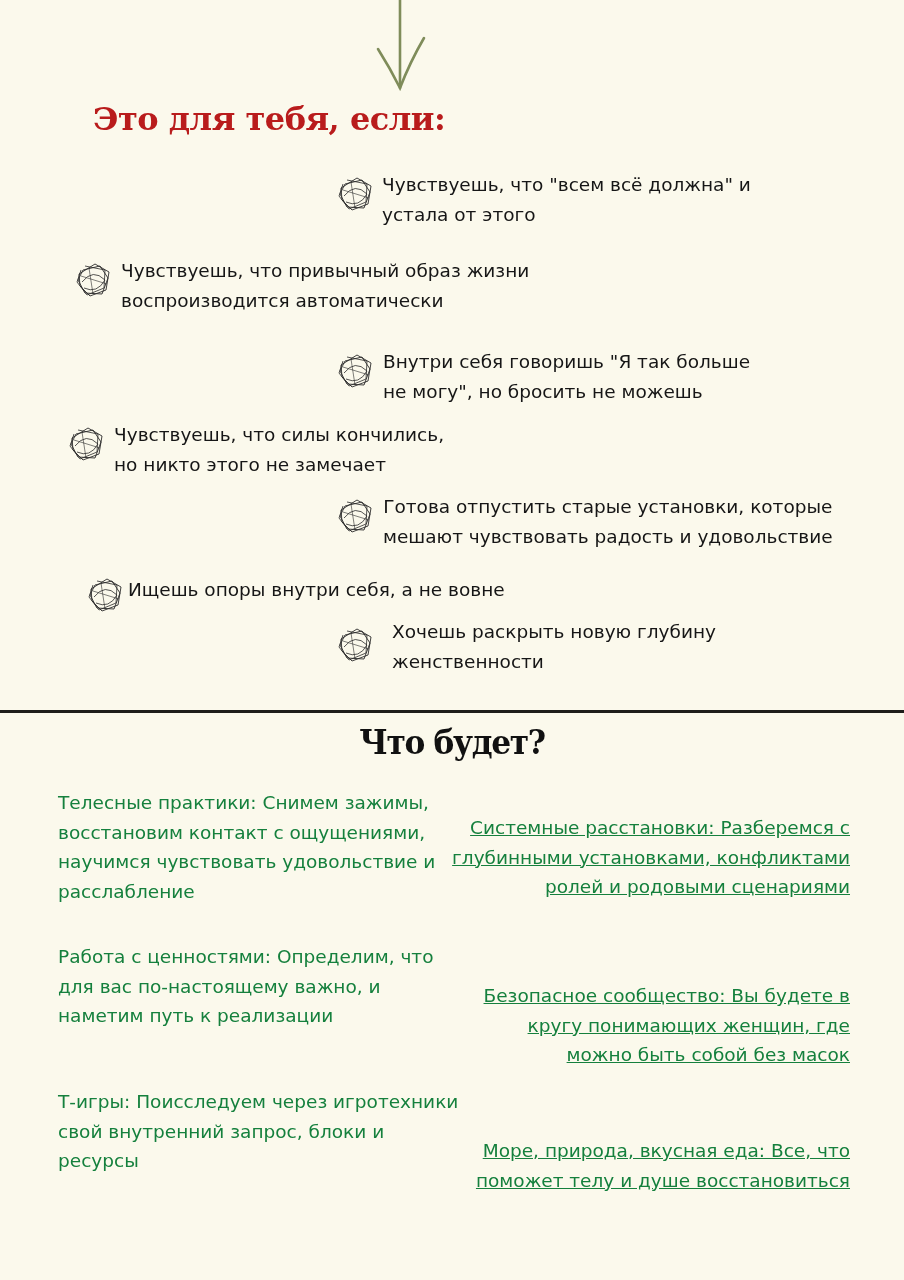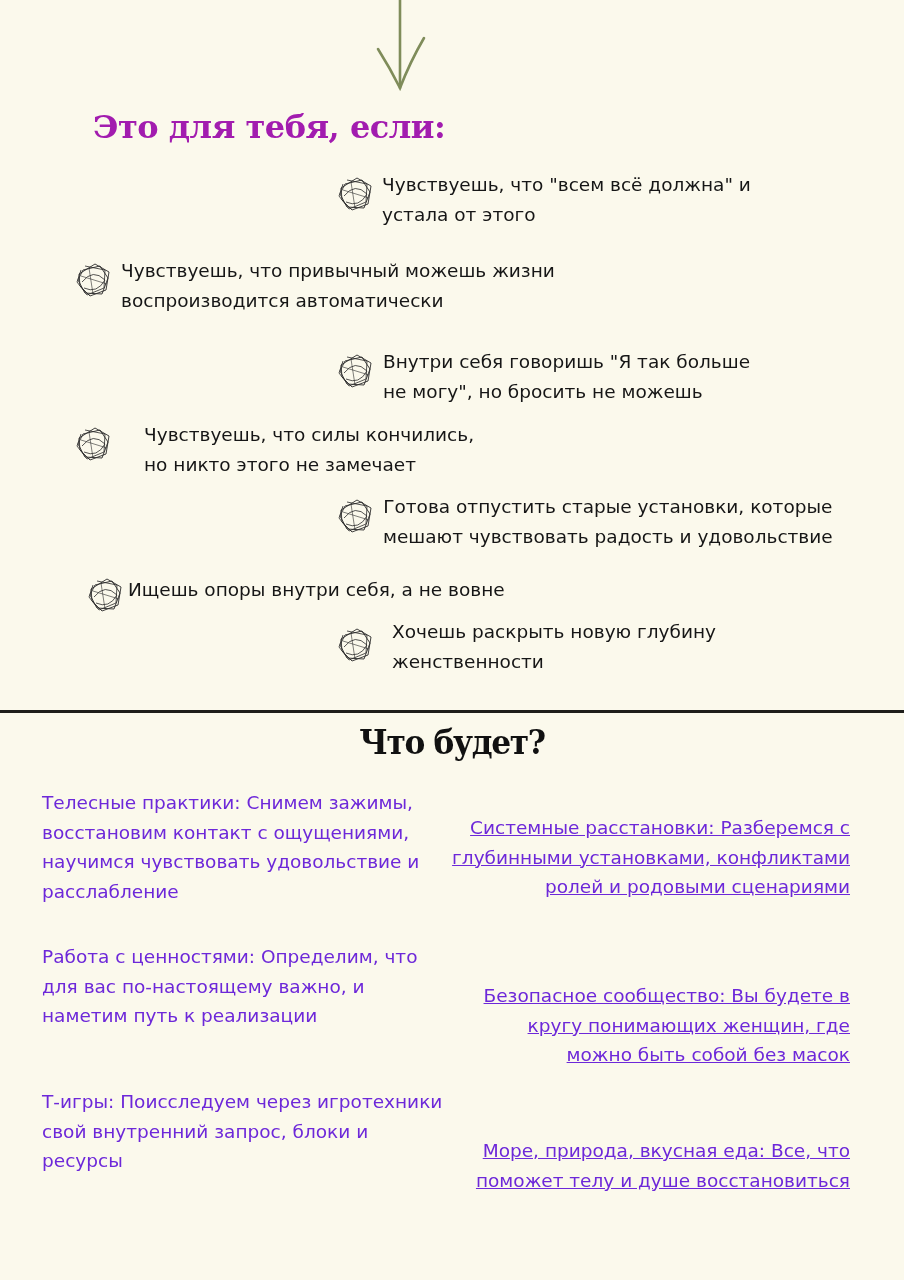--- a/index.html
+++ b/index.html
@@ -1,28 +1,28 @@
 <!DOCTYPE html>
 <html><head>
 <meta charset="utf-8">
 <style>
   html,body{margin:0;padding:0;}
   body{width:904px;height:1280px;background:#fbf9ec;position:relative;overflow:hidden;
        font-family:"DejaVu Sans","Liberation Sans",sans-serif;color:#141414;}
   .arrow{position:absolute;left:372px;top:0;width:60px;height:92px;}
-  .h1{position:absolute;left:93px;top:108px;font-family:"DejaVu Serif","Liberation Serif",serif;
-      font-weight:bold;font-size:32px;letter-spacing:-0.5px;margin:0;color:#a21caf;}
+  .h1{position:absolute;left:93px;top:100px;font-family:"DejaVu Serif","Liberation Serif",serif;
+      font-weight:bold;font-size:32px;letter-spacing:-0.5px;margin:0;color:#b91c1c;}
   .item{position:absolute;display:flex;align-items:flex-start;}
   .item .ico{width:36px;height:36px;flex:0 0 36px;margin-top:6px;}
   .item .txt{font-size:18.5px;line-height:30px;color:#161616;white-space:pre-line;}
   .divider{position:absolute;left:0;top:710px;width:904px;height:3px;background:#1e1e1a;}
   .h2{position:absolute;left:0;width:904px;top:722px;text-align:center;margin:0;
       font-family:"DejaVu Serif","Liberation Serif",serif;font-weight:bold;font-size:34px;
       letter-spacing:-1.5px;color:#111;transform:scaleX(0.92);}
-  .feat{position:absolute;font-size:18.5px;line-height:29.5px;color:#6d28d9;white-space:pre-line;}
+  .feat{position:absolute;font-size:18.5px;line-height:29.5px;color:#15803d;white-space:pre-line;margin-left:16px;}
   .feat.left{left:42px;text-align:left;}
   .feat.right{right:54px;text-align:right;text-decoration:underline;}
 </style>
 </head>
 <body>
 
 <svg class="arrow" viewBox="0 0 60 92">
   <path d="M28 0 L28 88" stroke="#7f8c5a" stroke-width="2.6" fill="none" stroke-linecap="round"></path>
   <path d="M6 49 Q18 68 28 88 Q38 62 52 38" stroke="#7f8c5a" stroke-width="2.6" fill="none" stroke-linecap="round"></path>
 </svg>
@@ -46,33 +46,33 @@
       <use href="#scribble"></use>
     </svg>
   <span class="txt" style="margin-left:9px;">Чувствуешь, что "всем всё должна" и
 устала от этого</span>
 </div>
 
 <div class="item" style="left:75px;top:256px;">
   <svg class="ico" viewBox="0 0 36 36">
       <use href="#scribble"></use>
     </svg>
-  <span class="txt" style="margin-left:10px;">Чувствуешь, что привычный можешь жизни
+  <span class="txt" style="margin-left:10px;">Чувствуешь, что привычный образ жизни
 воспроизводится автоматически</span>
 </div>
 
 <div class="item" style="left:337px;top:347px;">
   <svg class="ico" viewBox="0 0 36 36">
       <use href="#scribble"></use>
     </svg>
   <span class="txt" style="margin-left:10px;">Внутри себя говоришь "Я так больше
 не могу", но бросить не можешь</span>
 </div>
 
-<div class="item" style="left:75px;top:420px;gap:23px;">
+<div class="item" style="left:68px;top:420px;">
   <svg class="ico" viewBox="0 0 36 36">
       <use href="#scribble"></use>
     </svg>
   <span class="txt" style="margin-left:10px;">Чувствуешь, что силы кончились,
 но никто этого не замечает</span>
 </div>
 
 <div class="item" style="left:337px;top:492px;">
   <svg class="ico" viewBox="0 0 36 36">
       <use href="#scribble"></use>

